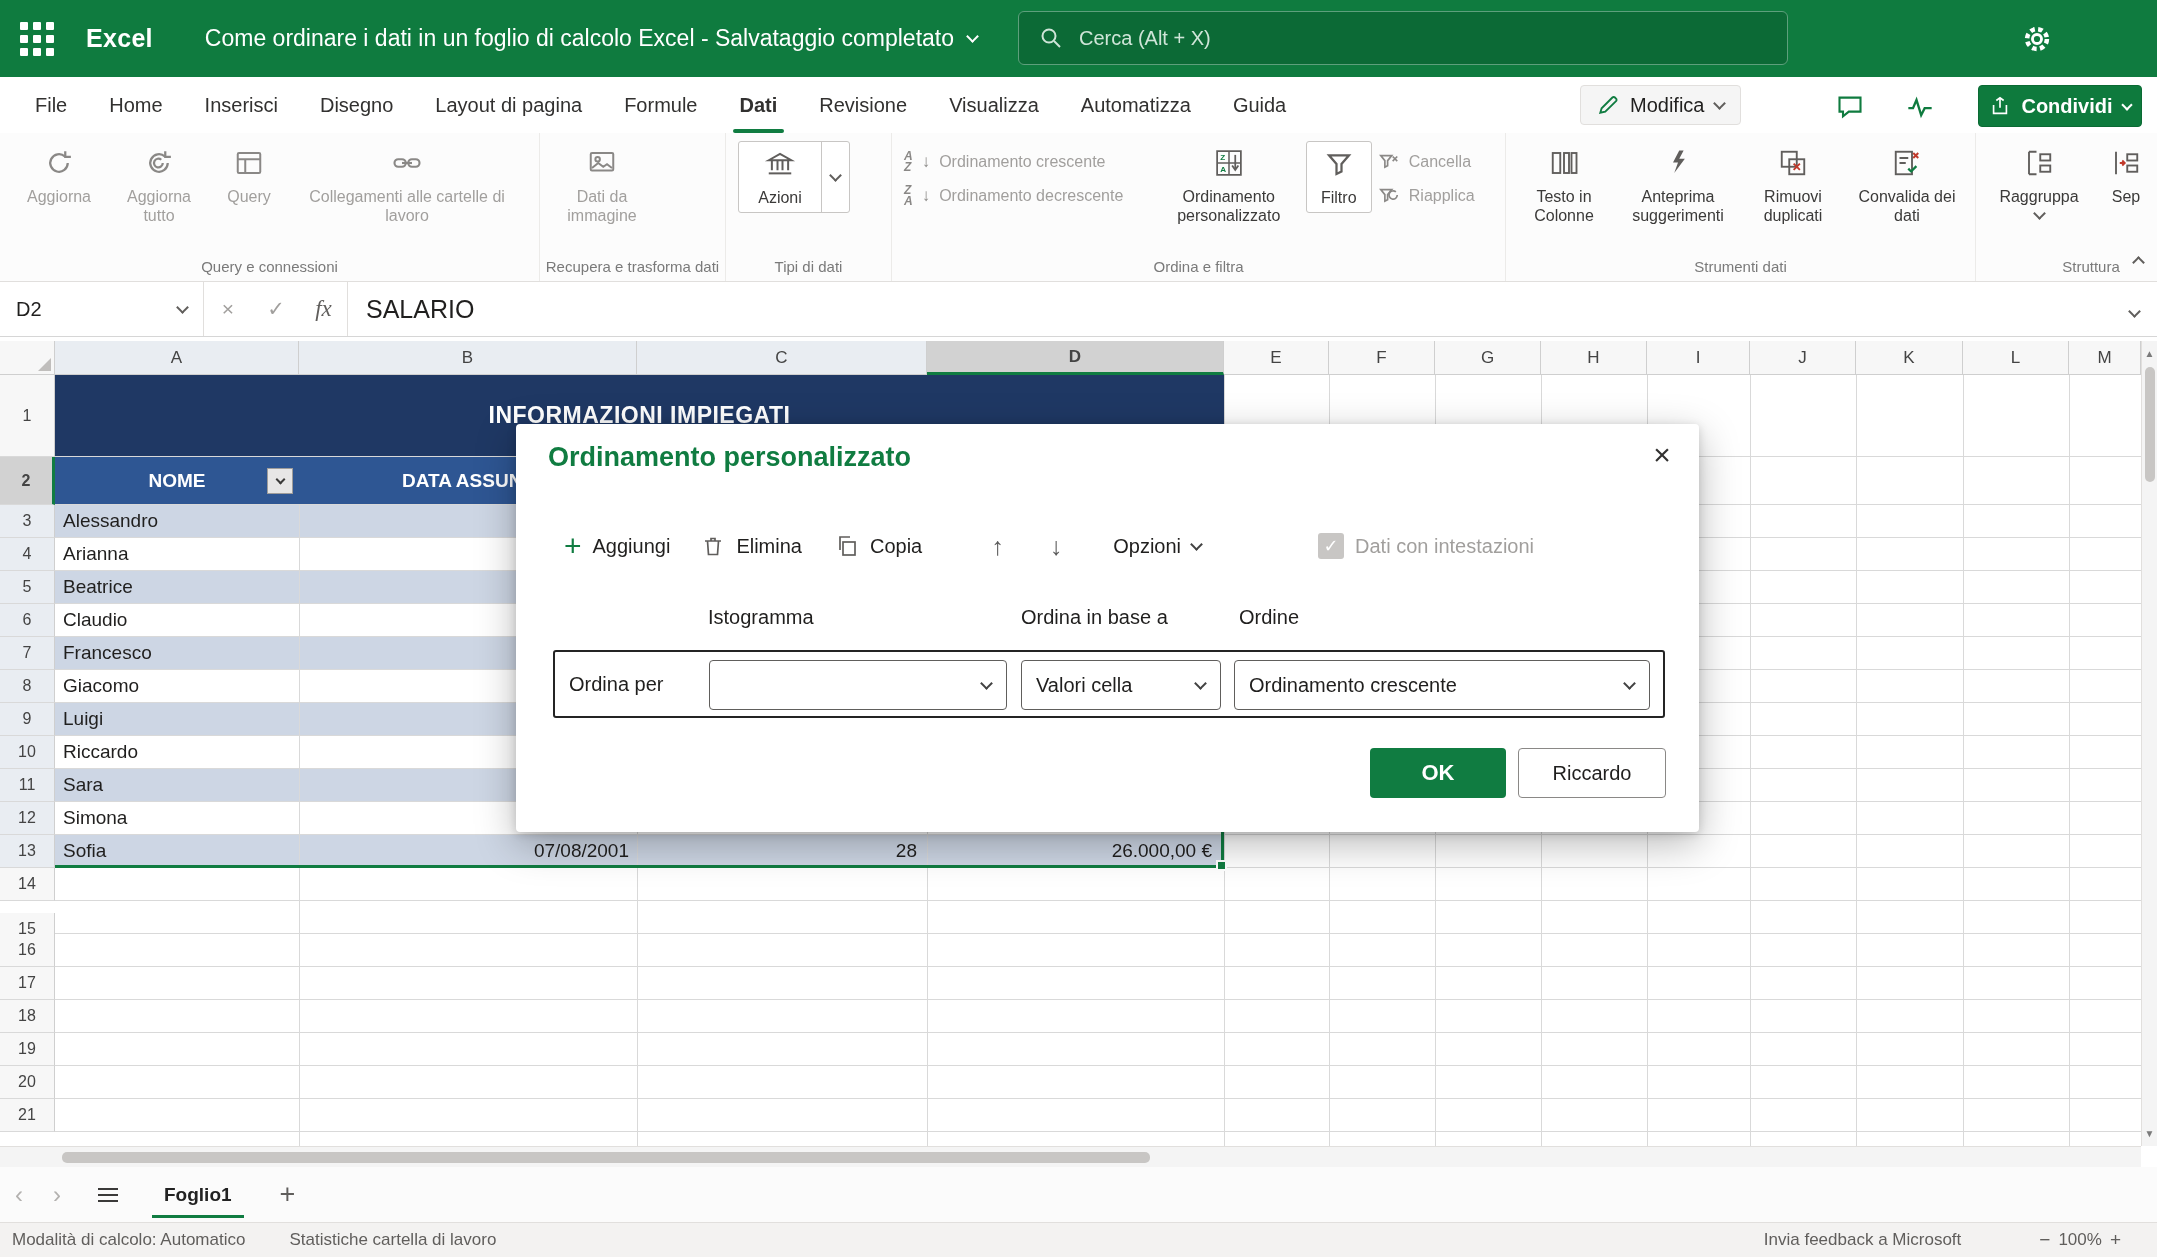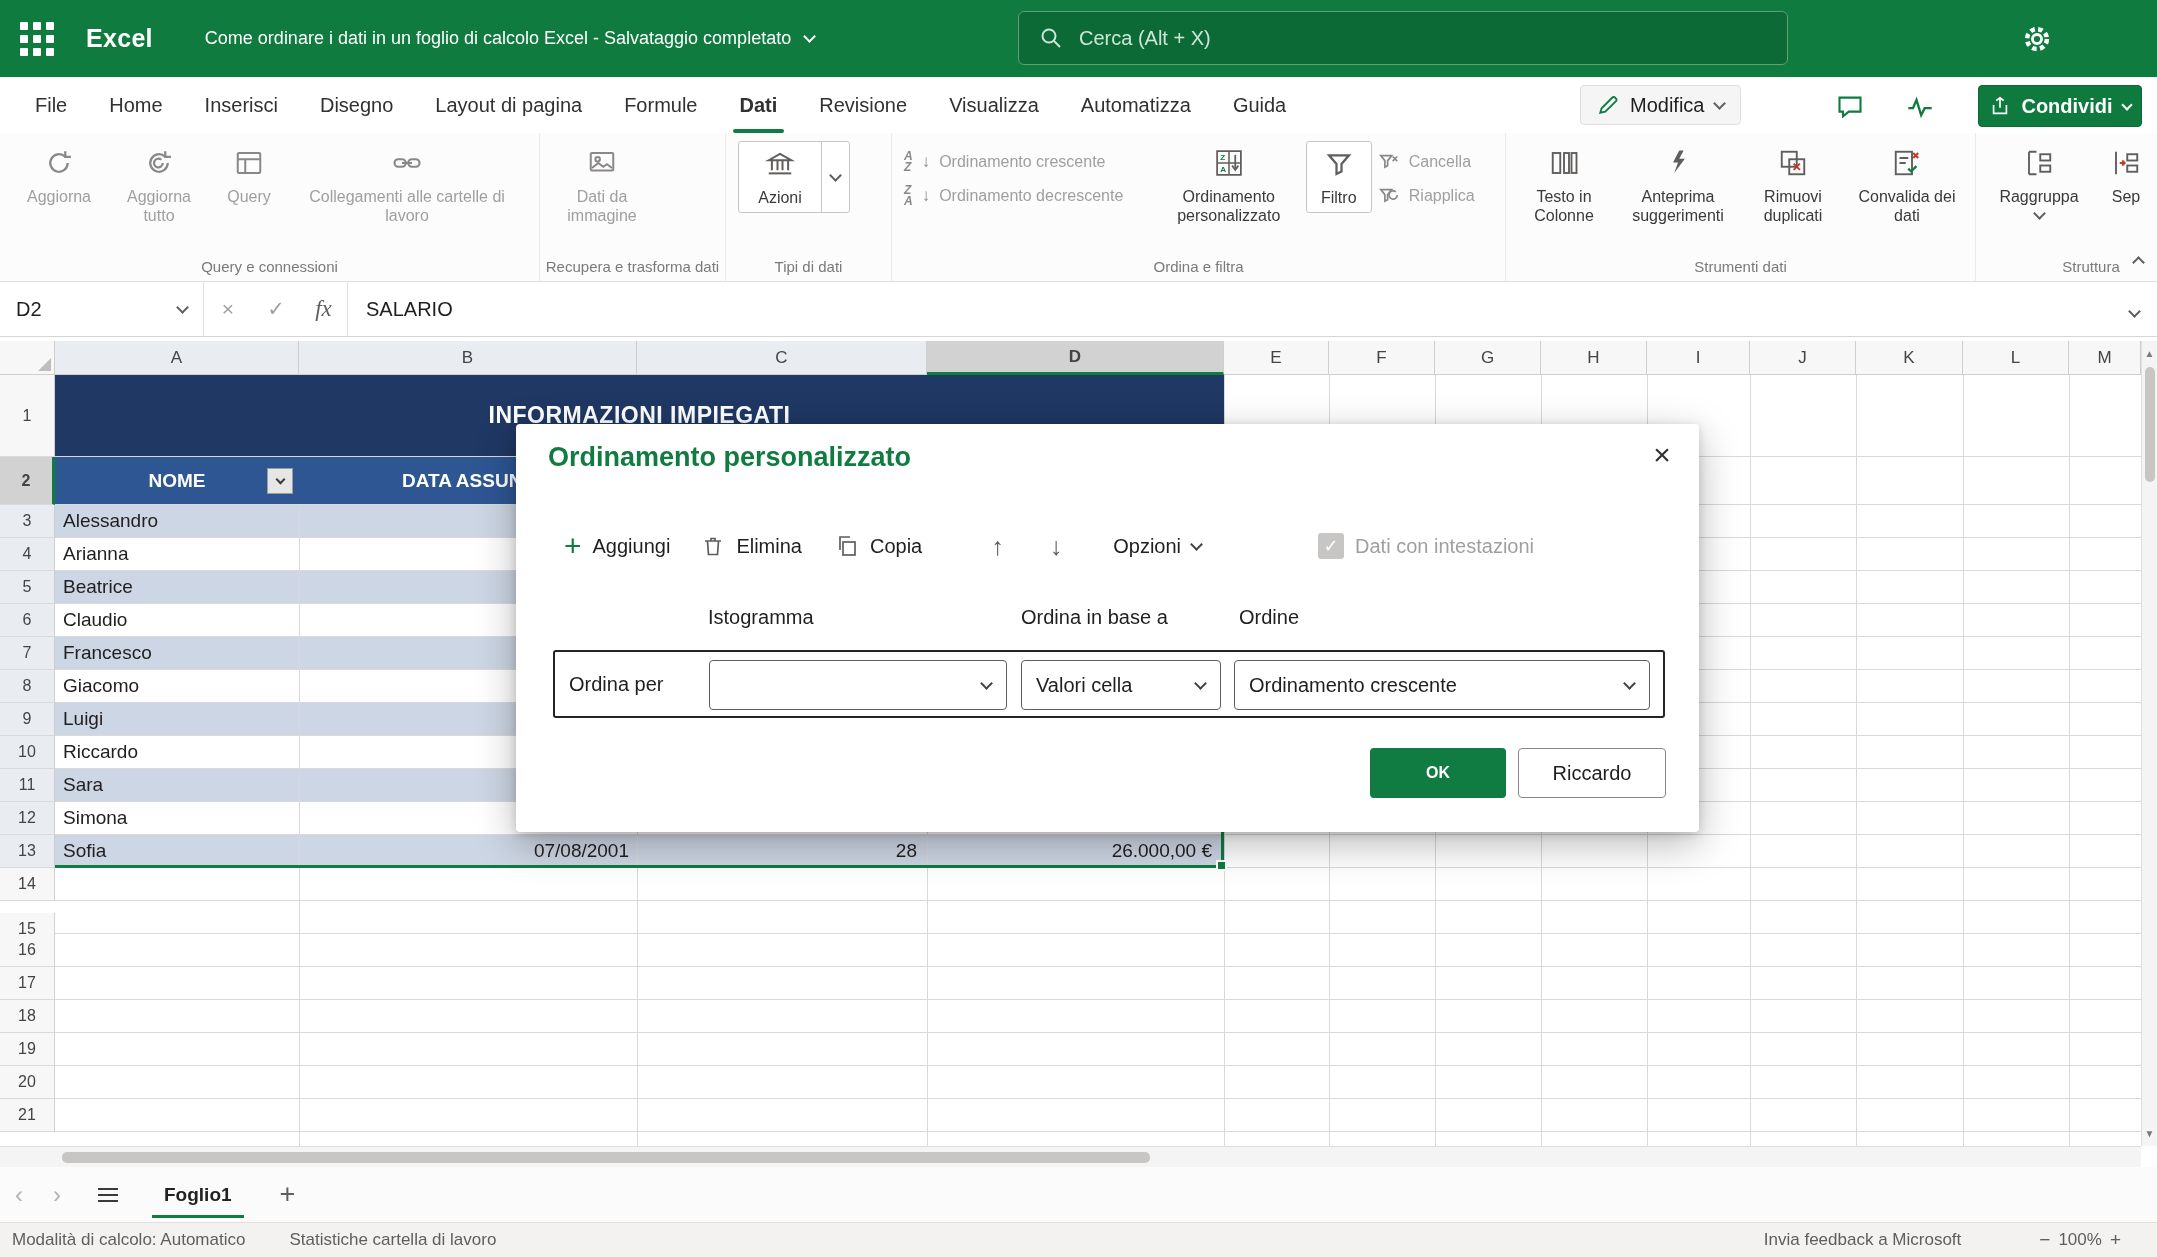--- a/index.html
+++ b/index.html
@@ -5,21 +5,21 @@
   * { margin:0; padding:0; box-sizing:border-box; }
   html,body { background:#ffffff; }
   body { font-family:"Liberation Sans", sans-serif; color:#201F1E; }
   .app { position:relative; width:2157px; height:1257px; background:#fff; overflow:hidden; }
 
   
   .topbar { position:absolute; left:0; top:0; width:2157px; height:77px; background:#0F7B3F; display:flex; align-items:center; color:#fff; }
   .waffle { width:46px; height:46px; margin-left:14px; display:grid; grid-template-columns:repeat(3,8px); grid-template-rows:repeat(3,8px); gap:5px; place-content:center; cursor:pointer; }
   .waffle i { width:8px; height:8px; background:#fff; border-radius:1px; }
   .brand { font-size:25px; font-weight:700; margin-left:26px; letter-spacing:0.3px; }
-  .doc-title { font-size:18px; margin-left:52px; display:flex; align-items:center; gap:14px; white-space:nowrap; }
+  .doc-title { font-size:23px; margin-left:52px; display:flex; align-items:center; gap:14px; white-space:nowrap; }
   .chev { display:inline-block; width:9px; height:9px; border-right:2px solid currentColor; border-bottom:2px solid currentColor; transform:rotate(45deg); }
   .chev.up { transform:rotate(-135deg); }
   .searchbox { position:absolute; left:1018px; top:11px; width:770px; height:54px; background:#0C6A36; border:1px solid #5E9F7C; border-radius:6px; display:flex; align-items:center; padding:0 20px; gap:16px; }
   .searchbox input { flex:1; background:transparent; border:none; outline:none; color:#EAF4EE; font-size:20px; font-family:inherit; }
   .searchbox input::placeholder { color:#CFE5D8; }
   .gearbtn { position:absolute; left:2012px; top:14px; width:50px; height:50px; display:flex; align-items:center; justify-content:center; cursor:pointer; }
 
   
   .tabbar { position:absolute; left:0; top:77px; width:2157px; height:56px; background:#fff; }
   .tabs { display:flex; height:100%; margin-left:14px; }
@@ -49,21 +49,21 @@
   .azarrow { font-size:17px; color:#8A8886; }
   .collapse-chev { position:absolute; right:14px; bottom:10px; cursor:pointer; }
   .collapse-chev .chev { border-color:#605E5C; }
 
   
   .fbar { position:absolute; left:0; top:282px; width:2157px; height:55px; background:#fff; border-bottom:1px solid #D6D6D6; display:flex; align-items:center; }
   .namebox { width:204px; height:100%; border-right:1px solid #E1DFDD; display:flex; align-items:center; justify-content:space-between; padding:0 16px; font-size:20px; cursor:pointer; }
   .namebox .chev { border-color:#605E5C; }
   .fbtn { width:48px; height:100%; display:flex; align-items:center; justify-content:center; font-size:21px; color:#A19F9D; cursor:pointer; }
   .fxbtn { font-style:italic; font-family:"Liberation Serif", serif; font-size:23px; color:#605E5C; border-right:1px solid #E1DFDD; }
-  .fcontent { margin-left:18px; font-size:20px; color:#201F1E; flex:1; }
+  .fcontent { margin-left:18px; font-size:25px; color:#201F1E; flex:1; }
   .fchev { position:absolute; right:18px; top:20px; }
   .fchev .chev { border-color:#605E5C; }
 
   
   .sheet { position:absolute; left:0; top:341px; width:2141px; height:805px; background:#fff; }
   .corner { position:absolute; left:0; top:0; width:55px; height:34px; background:#F7F7F7; border-right:1px solid #CFCFCF; border-bottom:1px solid #CFCFCF; cursor:pointer; }
   .corner::after { content:""; position:absolute; right:3px; bottom:3px; border-left:13px solid transparent; border-bottom:13px solid #C0BEBC; }
   .ch { position:absolute; top:0; height:34px; font-size:17px; color:#444; display:flex; align-items:center; justify-content:center; border-right:1px solid #CFCFCF; border-bottom:1px solid #CFCFCF; background:#F7F7F7; cursor:pointer; }
   .ch.sel { background:#E9EDF2; }
   .ch.active { background:#D2D2D2; font-weight:700; border-bottom:3px solid #107C41; }
@@ -114,21 +114,21 @@
   .titem { display:flex; align-items:center; gap:11px; cursor:pointer; white-space:nowrap; }
   .plus-glyph { color:#107C41; font-size:30px; line-height:1; font-weight:400; }
   .arrbtn { font-size:25px; color:#5A5A5A; cursor:pointer; }
   .dlg-check { width:26px; height:26px; background:#C8C6C4; border-radius:3px; color:#fff; font-size:18px; display:flex; align-items:center; justify-content:center; }
   .dlg-check-label { color:#A19F9D; font-size:20px; }
   .dlg-collabel { position:absolute; top:182px; font-size:20px; color:#201F1E; }
   .sortrow { position:absolute; left:37px; top:226px; width:1112px; height:68px; border:2px solid #242424; border-radius:3px; }
   .sortby { position:absolute; left:14px; top:0; height:64px; display:flex; align-items:center; font-size:20px; color:#201F1E; }
   .dd { position:absolute; top:8px; height:50px; border:1px solid #605E5C; border-radius:4px; background:#fff; display:flex; align-items:center; padding:0 44px 0 14px; font-size:20px; color:#201F1E; cursor:pointer; }
   .dd .chev { position:absolute; right:15px; border-color:#424242; }
-  .btn-ok { position:absolute; left:854px; top:324px; width:136px; height:50px; background:#107C41; border-radius:4px; color:#fff; font-size:16px; font-weight:700; display:flex; align-items:center; justify-content:center; cursor:pointer; }
+  .btn-ok { position:absolute; left:854px; top:324px; width:136px; height:50px; background:#107C41; border-radius:4px; color:#fff; font-size:22px; font-weight:700; display:flex; align-items:center; justify-content:center; cursor:pointer; }
   .btn-cancel { position:absolute; left:1002px; top:324px; width:148px; height:50px; background:#fff; border:1px solid #8A8886; border-radius:4px; color:#201F1E; font-size:20px; display:flex; align-items:center; justify-content:center; cursor:pointer; }
 </style>
 </head>
 <body>
 
 <div class="app">
 
   <div class="topbar">
     <div class="waffle">
       <i></i>

